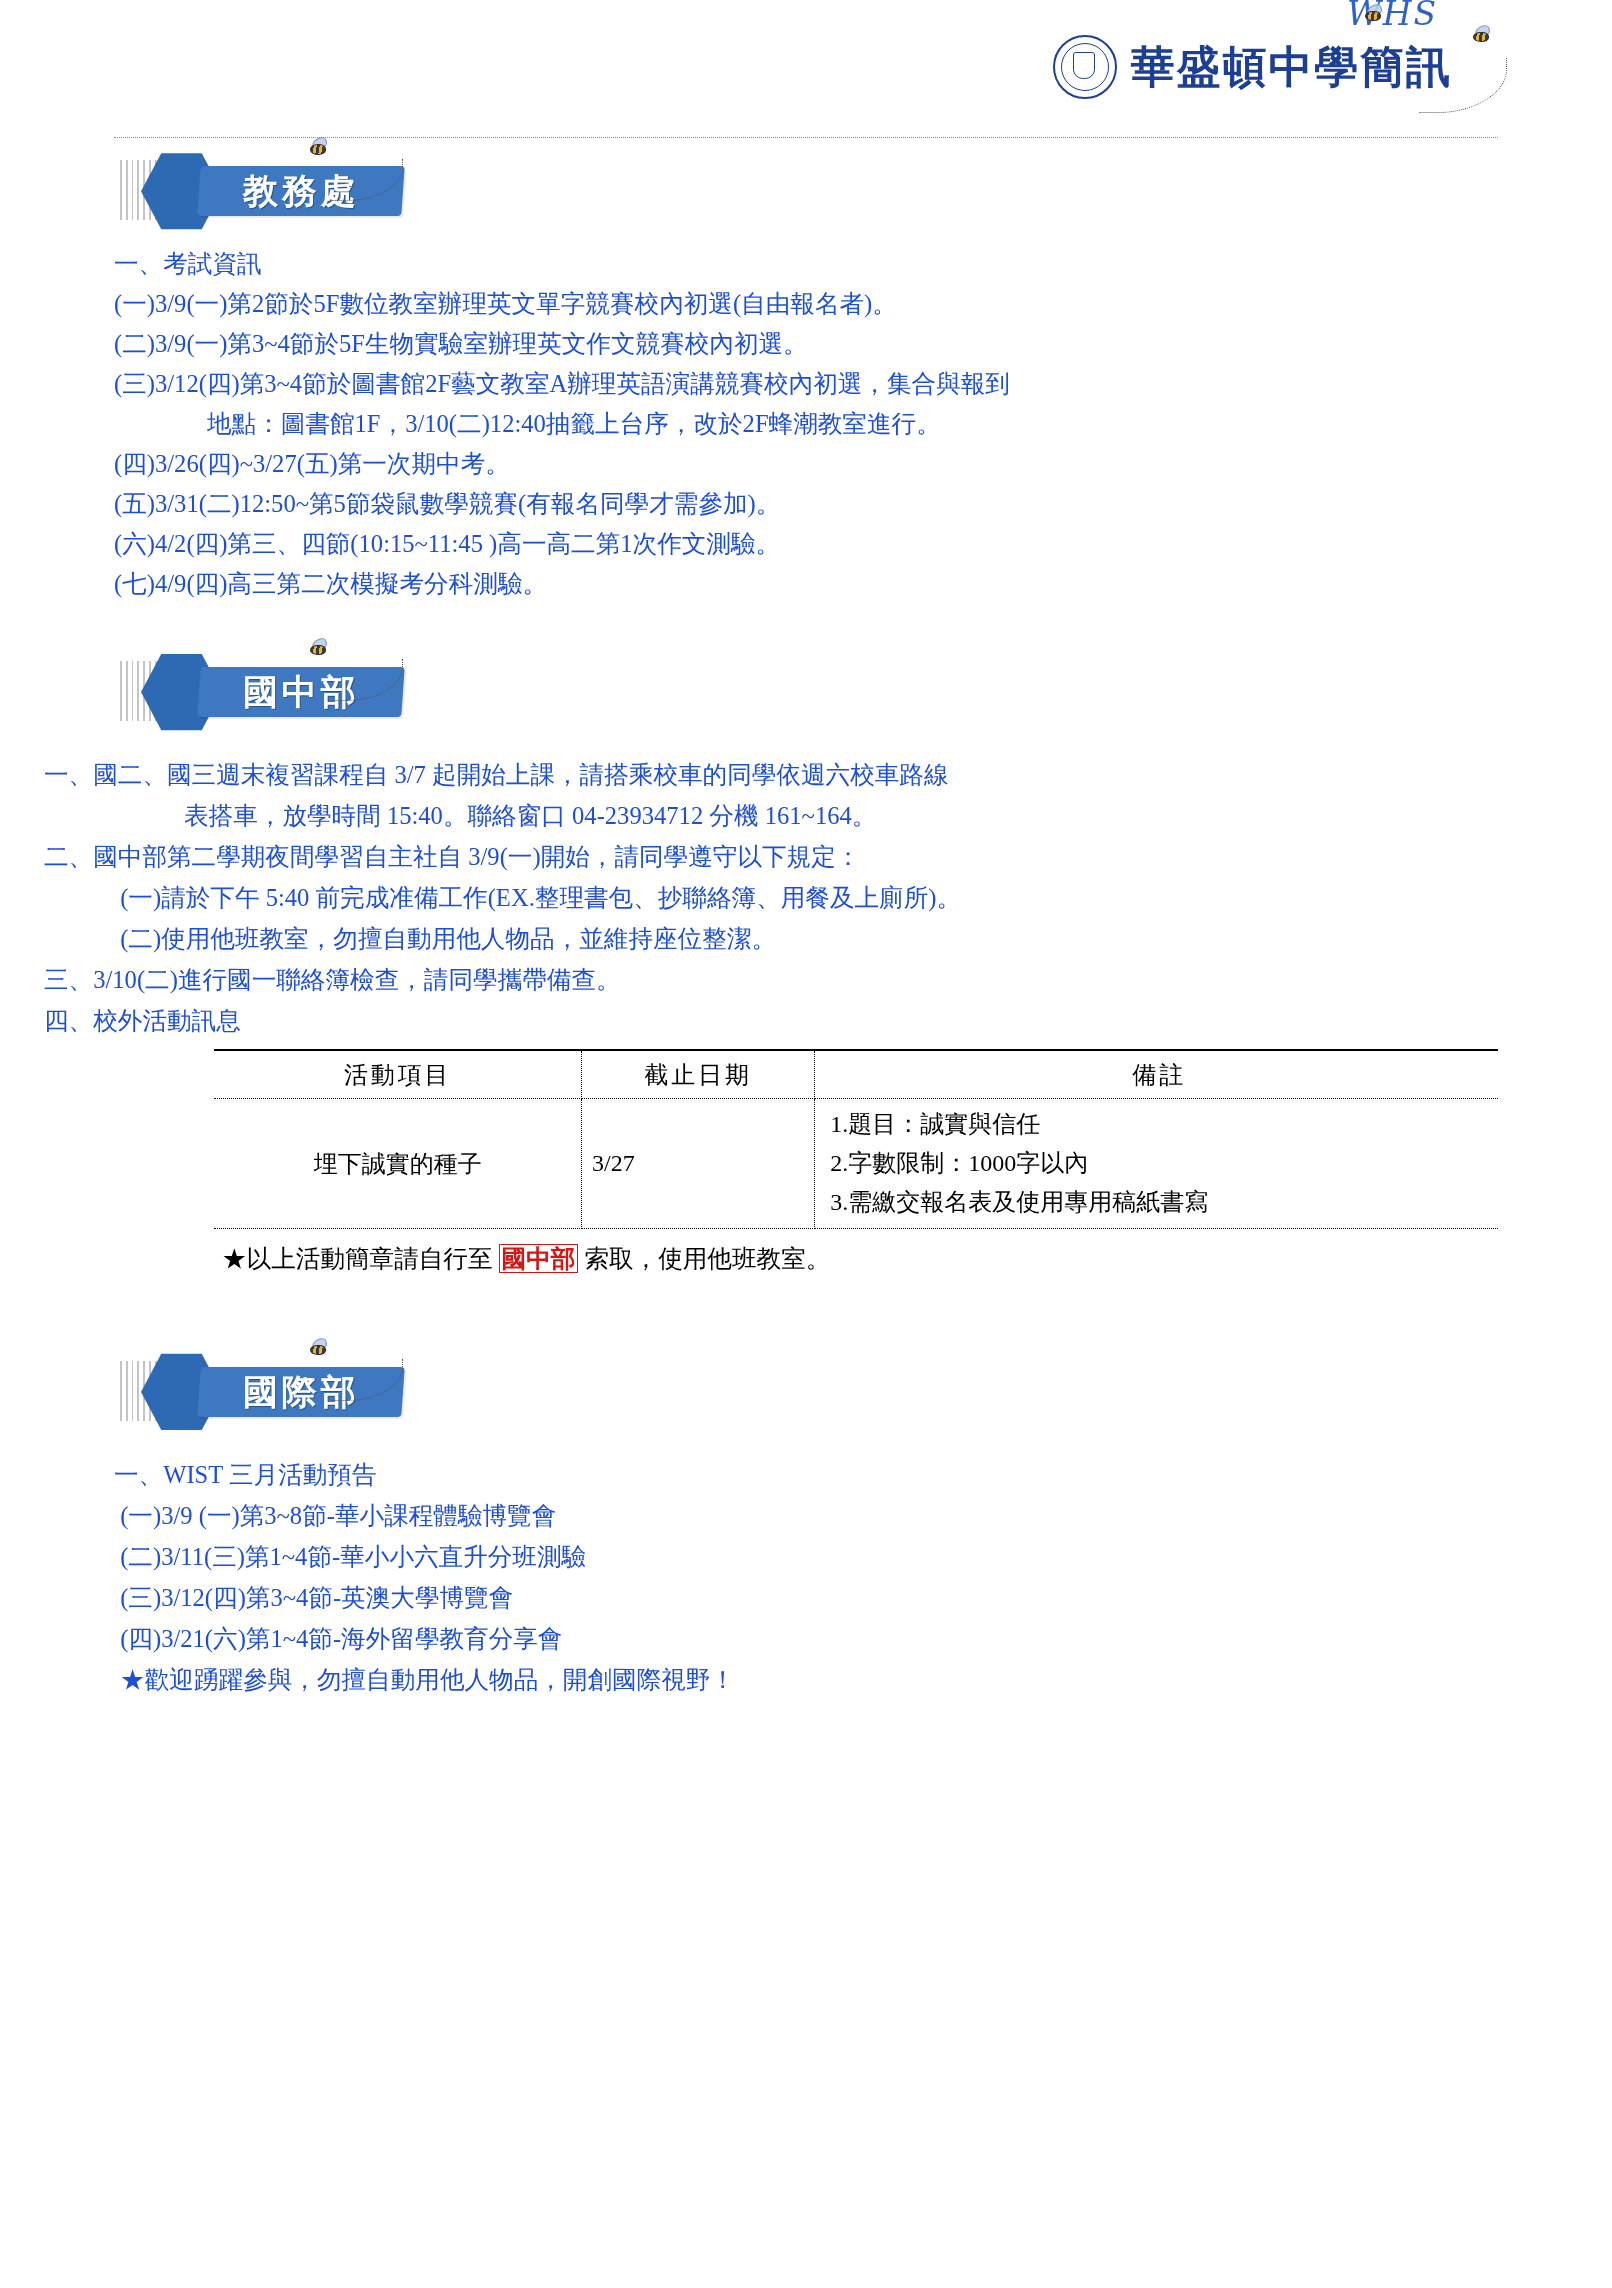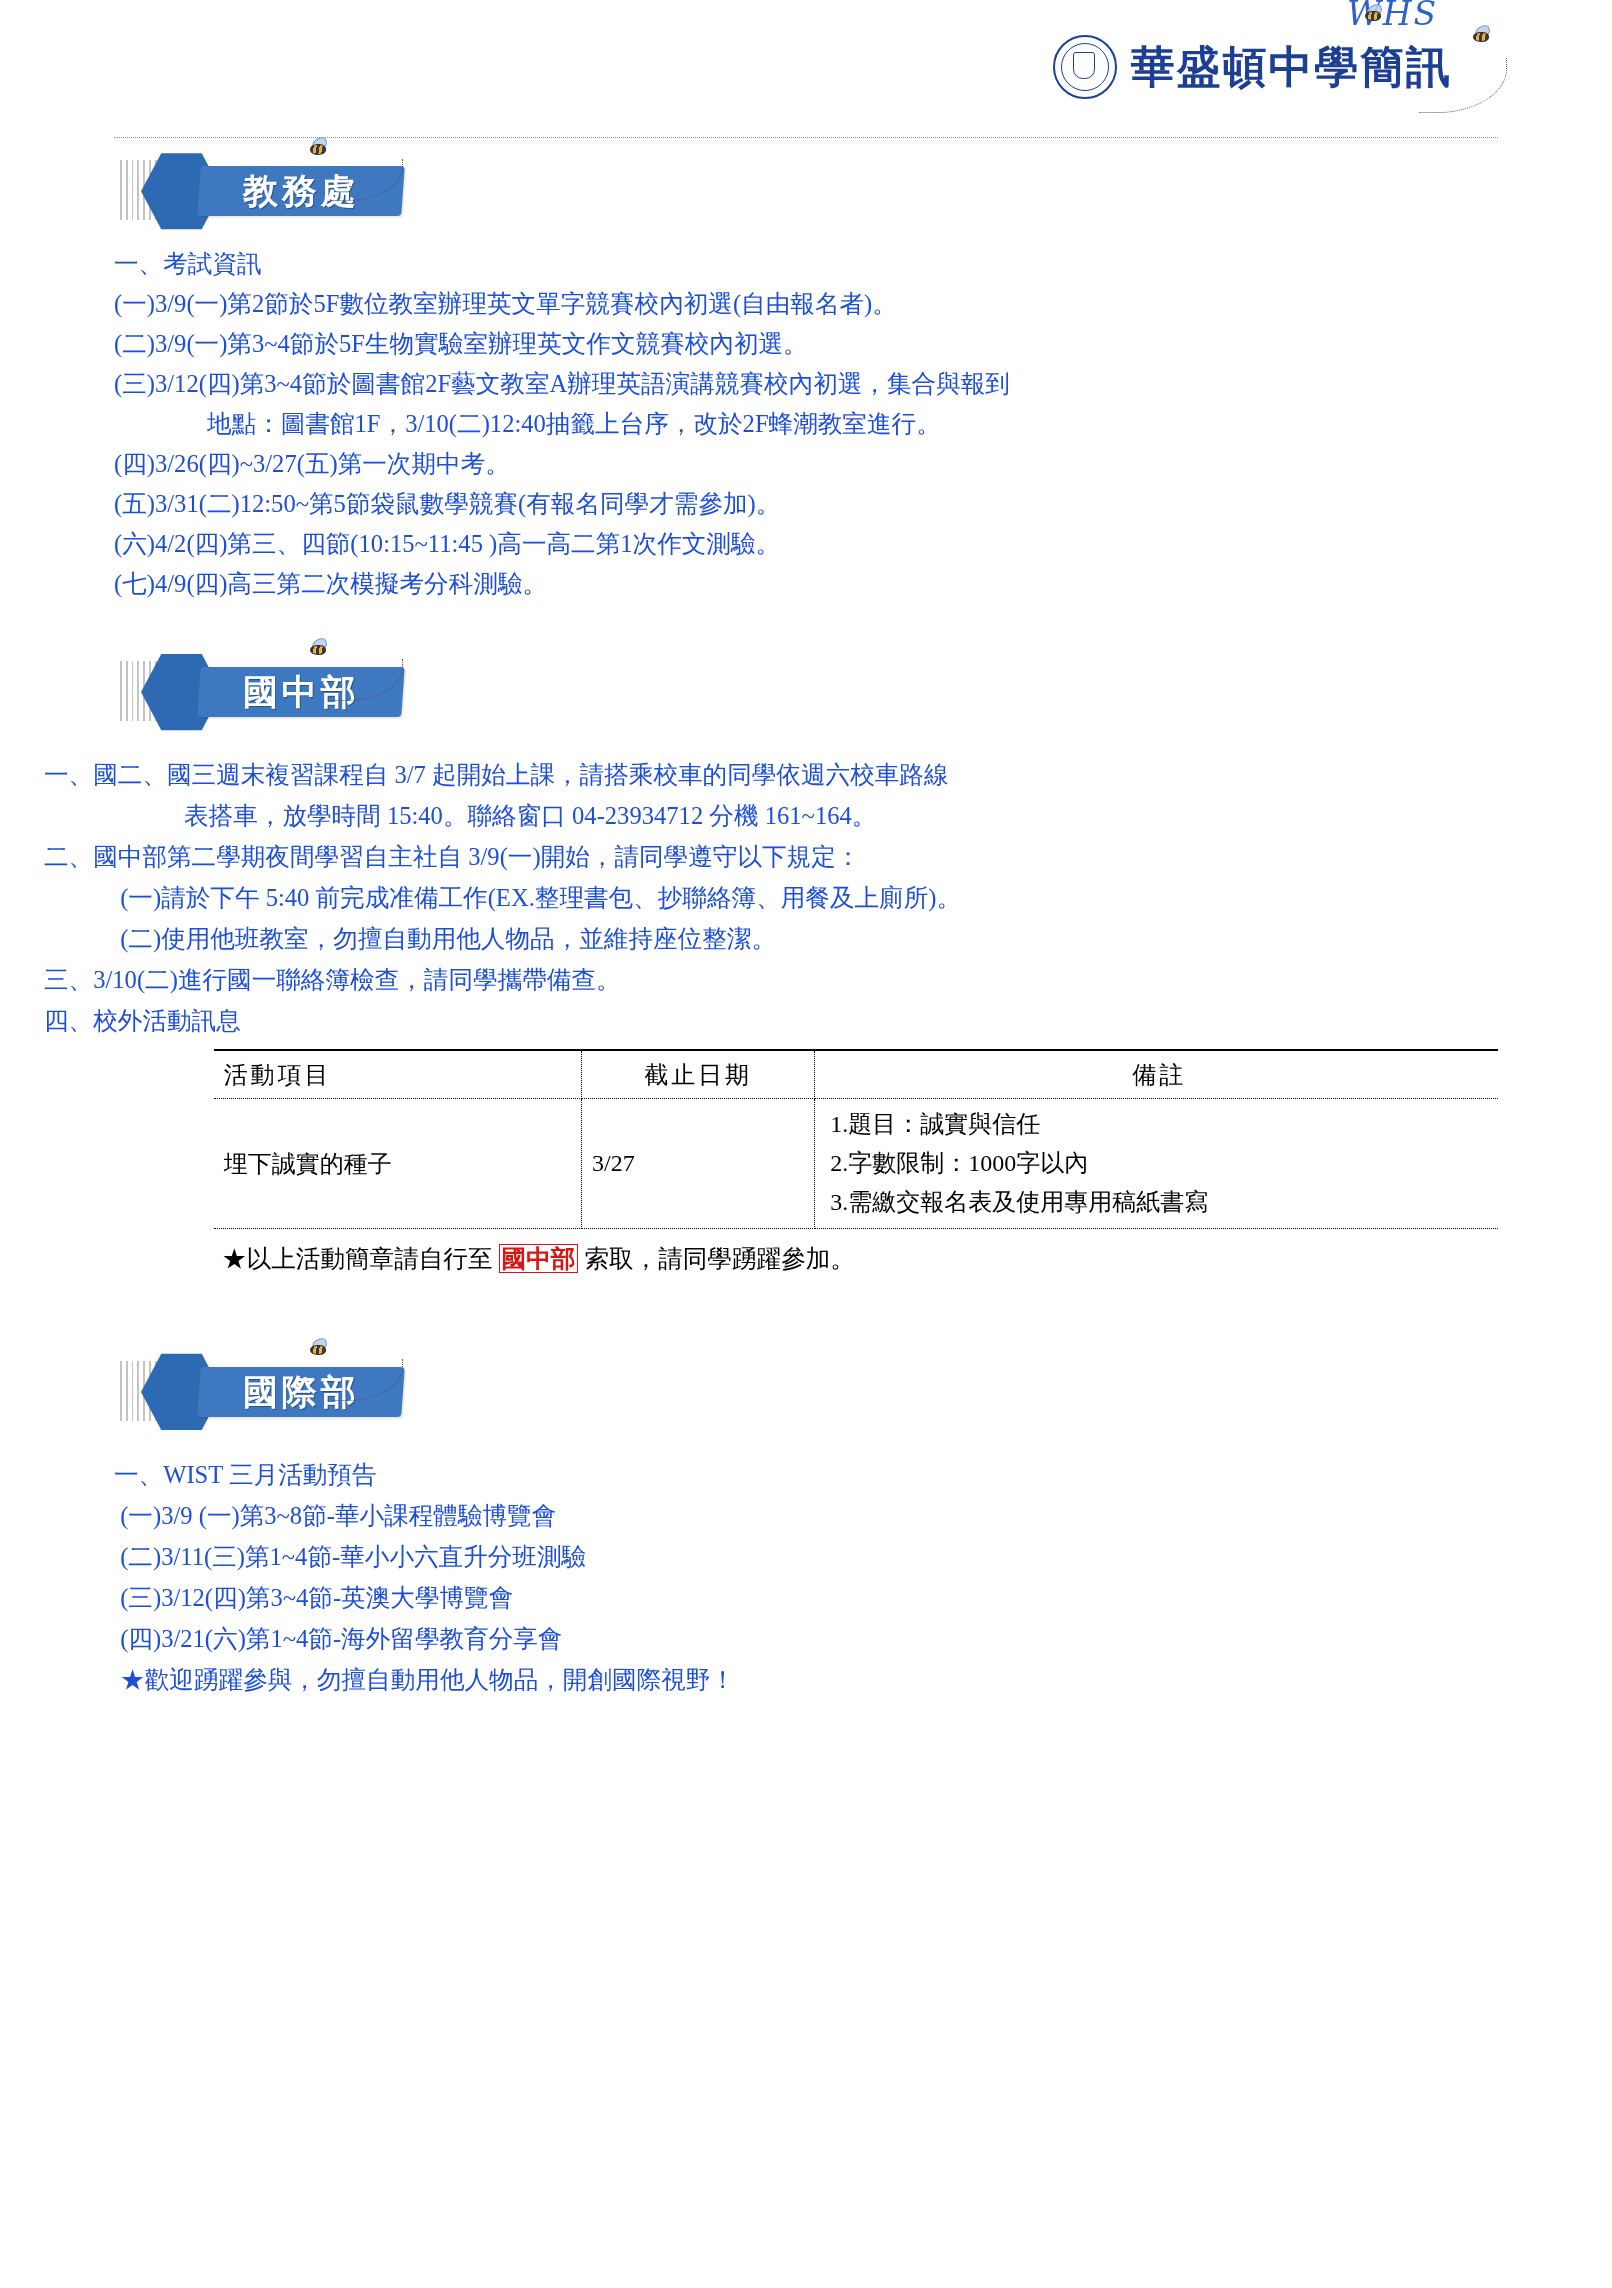--- a/index.html
+++ b/index.html
@@ -216,21 +216,21 @@
   table.activity thead th {
     border-top: 2.4px solid #000;
     border-bottom: 1.4px dotted #000;
     font-weight: normal;
     letter-spacing: 2.9px;
     padding: 7.7px 9.7px;
   }
   table.activity tbody td {
     border-bottom: 1.4px dotted #000;
   }
-  .col-item { width: 348px; text-align: left; border-right: 1.4px dotted #000 !important; }
+  .col-item { width: 348px; text-align: center; border-right: 1.4px dotted #000 !important; }
   .col-date { width: 212px; border-right: 1.4px dotted #000 !important; }
   .col-note { text-align: left; padding-left: 15.4px !important; }
   .note-line { line-height: 39px; }
   .star-line {
     margin: 9.7px 0 0 108px;
     font-size: 24.6px;
     line-height: 39px;
   }
   .hl-red {
     color: #d81414;
@@ -338,21 +338,21 @@
             <div class="note-line">1.題目：誠實與信任</div>
             <div class="note-line">2.字數限制：1000字以內</div>
             <div class="note-line">3.需繳交報名表及使用專用稿紙書寫</div>
           </td>
         </tr>
       </tbody>
     </table>
   </div>
 
   <div class="star-line">
-    <span>★以上活動簡章請自行至 </span><span class="hl-red">國中部</span><span> 索取，請同學踴躍參加。</span>
+    <span>★以上活動簡章請自行至 </span><span class="hl-red">國中部</span><span> 索取，使用他班教室。</span>
   </div>
 
   <div class="sect-gap-lg"></div>
 
   <div class="badge">
     <div class="badge-inner">
       <div class="hatch"></div>
       <div class="hex"></div>
       <div class="ribbon skew">
         <span class="ribbon-text">國際部</span>

